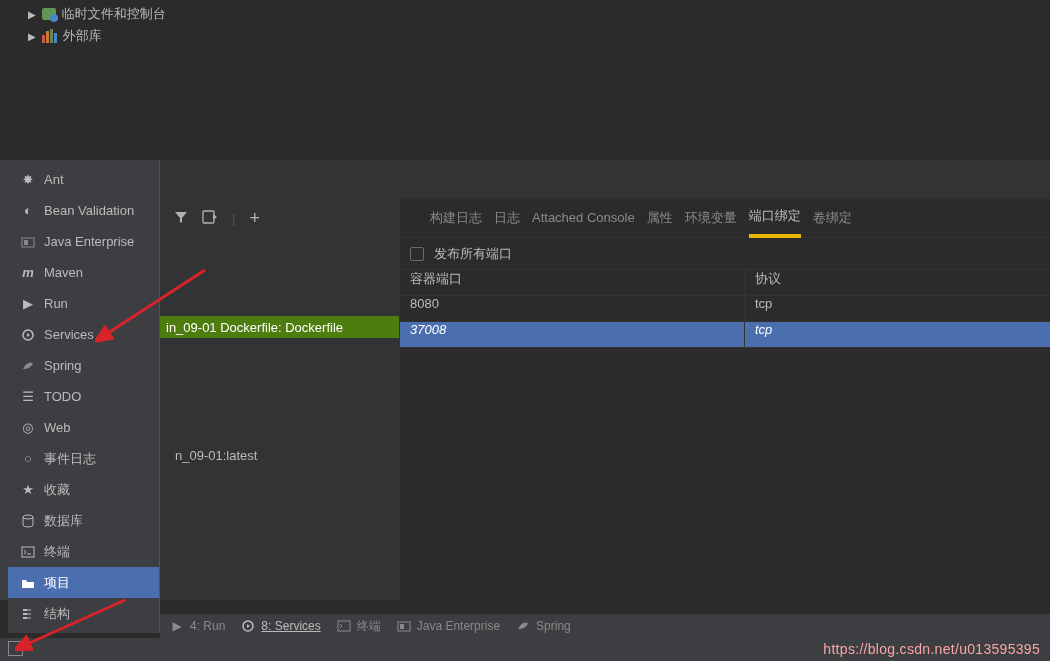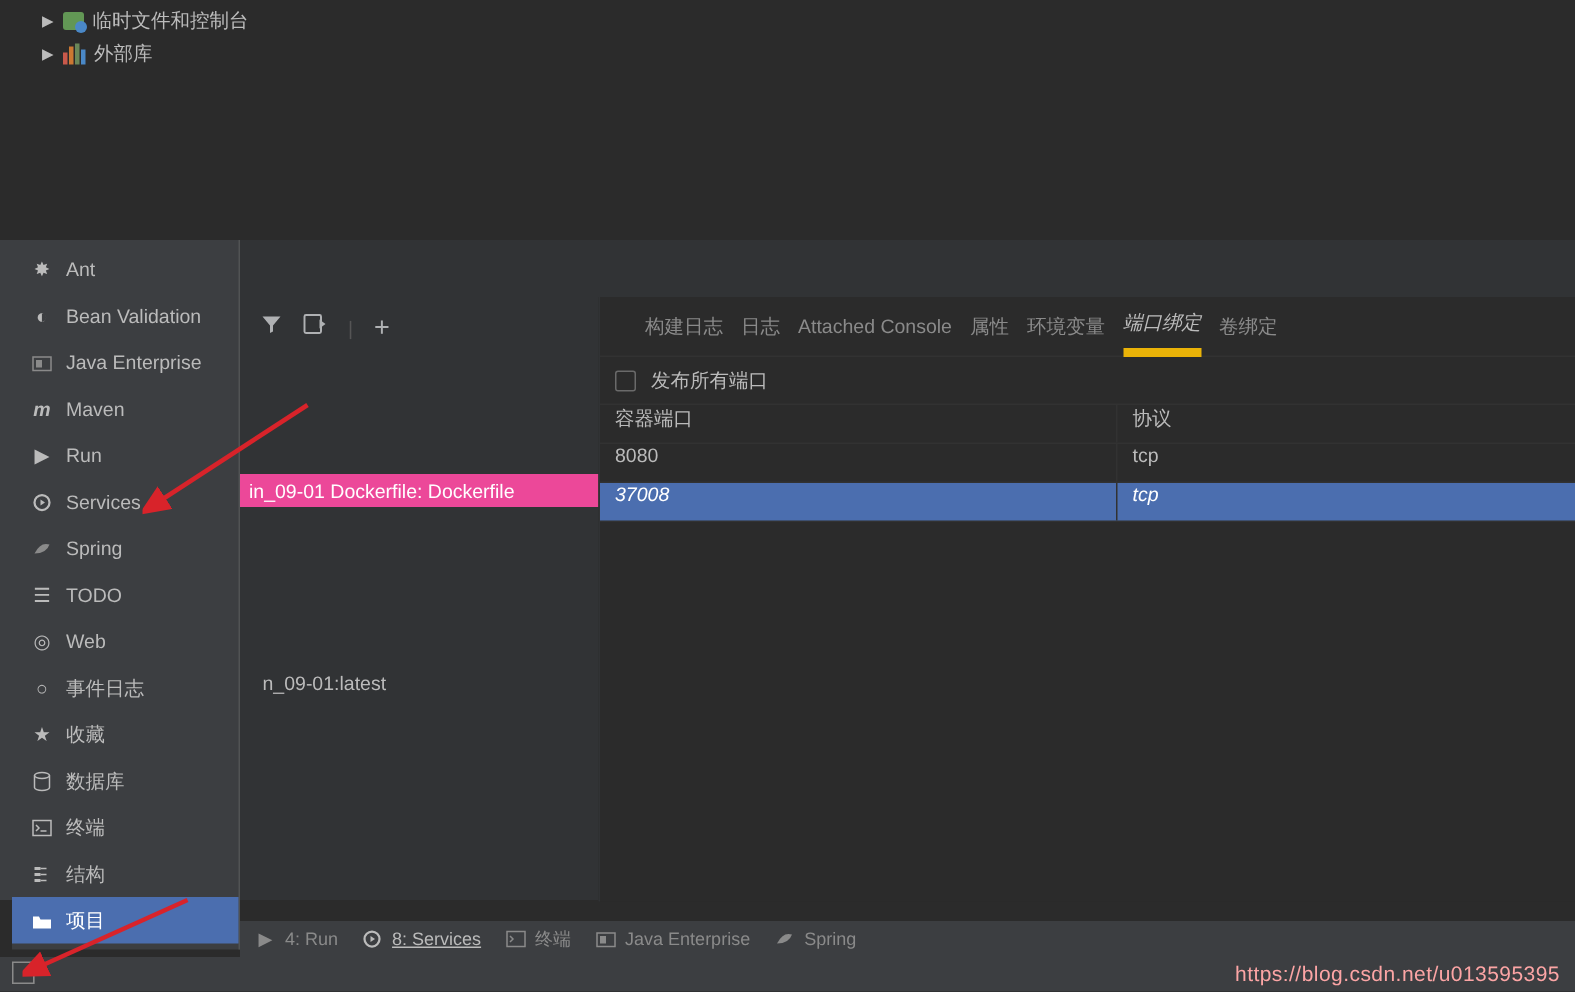--- a/index.html
+++ b/index.html
@@ -21,27 +21,27 @@
 .gutter-bar { position:absolute; left:0; top:160px; width:8px; height:440px; background:#3c3e41; }
 .context-menu { position: absolute; left: 8px; top: 160px; width: 152px; background: #3c3e41; border-right:1px solid #515354; padding: 4px 0; z-index: 10; }
 .ctx-item { display: flex; align-items: center; height: 31px; padding: 0 12px; gap: 8px; color: #bbbbbb; cursor: default; }
 .ctx-item.selected { background: #4b6eaf; color: #ffffff; }
 .ctx-item .icon { width: 16px; display:flex; align-items:center; justify-content:center; }
 
 .panel-bg { position: absolute; left: 160px; top: 160px; right: 0; height: 440px; background: #313335; }
 .toolbar { position: absolute; left: 160px; top: 204px; height: 28px; display: flex; align-items: center; gap: 14px; padding-left: 14px; color: #afb1b3; }
 .toolbar .iconbtn { font-size: 15px; }
 
-.tree-selected { position: absolute; left: 160px; top: 316px; height: 22px; right: 651px; background: #ec4899; display: flex; align-items: center; padding-left: 6px; color: #ffffff; white-space: nowrap; overflow:hidden; }
+.tree-selected { position: absolute; left: 160px; top: 316px; height: 22px; right: 651px; background: #4d7c0f; display: flex; align-items: center; padding-left: 6px; color: #ffffff; white-space: nowrap; overflow:hidden; }
 .tree-latest { position: absolute; left: 175px; top: 448px; color: #bbbbbb; }
 
 .right-area { position: absolute; left: 399px; right: 0; top: 198px; bottom: 60px; background: #2b2b2b; border-left: 1px solid #313335; }
 .tabs-row { display: flex; align-items: center; height: 40px; padding-left: 30px; gap: 12px; border-bottom: 1px solid #323232; }
 .tab { color: #8a8a8a; height: 40px; display:flex; align-items:center; }
-.tab.active { color: #bbbbbb; border-bottom: 6px solid #eab308; font-style: italic; }
+.tab.active { color: #bbbbbb; border-bottom: 4px solid #eab308; }
 
 .publish-row { display:flex; align-items:center; height: 32px; padding-left: 10px; gap: 10px; border-bottom: 1px solid #323232; }
 .checkbox { width: 14px; height: 14px; border: 1px solid #6a6a6a; border-radius: 2px; }
 
 .table { display: flex; flex-direction: column; }
 .trow { display: flex; height: 26px; border-bottom: 1px solid #323232; }
 .tcell1 { width: 345px; padding-left: 10px; border-right: 1px solid #323232; }
 .tcell2 { flex: 1; padding-left: 10px; }
 .trow.header { color: #bbbbbb; background: #2b2b2b; }
 .trow.selected { background: #4b6eaf; color: #ffffff; font-style: italic; }
@@ -154,38 +154,38 @@
     </div>
   <div class="ctx-item">
       <span class="icon">
         <svg width="14" height="14">
           <rect x="1" y="2" width="12" height="10" fill="none" stroke="#bbbbbb" stroke-width="1"></rect>
           <path d="M3,5 L5,7 L3,9 M6,9 L10,9" stroke="#bbbbbb" stroke-width="1" fill="none"></path>
         </svg>
       </span>
       <span>终端</span>
     </div>
+  <div class="ctx-item selected">
+      <span class="icon">
+        <svg width="14" height="14">
+          <path d="M1,4 L5,4 L6,6 L13,6 L13,12 L1,12 Z" fill="#ffffff"></path>
+        </svg>
+      </span>
+      <span>项目</span>
+    </div>
   <div class="ctx-item">
       <span class="icon">
         <svg width="14" height="14">
           <rect x="2" y="2" width="4" height="2" fill="#bbbbbb"></rect>
           <rect x="2" y="6" width="4" height="2" fill="#bbbbbb"></rect>
           <rect x="2" y="10" width="4" height="2" fill="#bbbbbb"></rect>
           <path d="M6,3 L10,3 M6,7 L10,7 M6,11 L10,11" stroke="#bbbbbb" stroke-width="1"></path>
         </svg>
       </span>
       <span>结构</span>
-    </div>
-  <div class="ctx-item selected">
-      <span class="icon">
-        <svg width="14" height="14">
-          <path d="M1,4 L5,4 L6,6 L13,6 L13,12 L1,12 Z" fill="#ffffff"></path>
-        </svg>
-      </span>
-      <span>项目</span>
     </div>
 </div>
 
 <div class="panel-bg"></div>
 
 <div class="toolbar">
   <span class="iconbtn"><svg width="14" height="14">
         <path d="M1,2 L13,2 L8,8 L8,12 L6,13 L6,8 Z" fill="#afb1b3"></path>
       </svg></span>
   <span class="iconbtn"><svg width="16" height="14">

